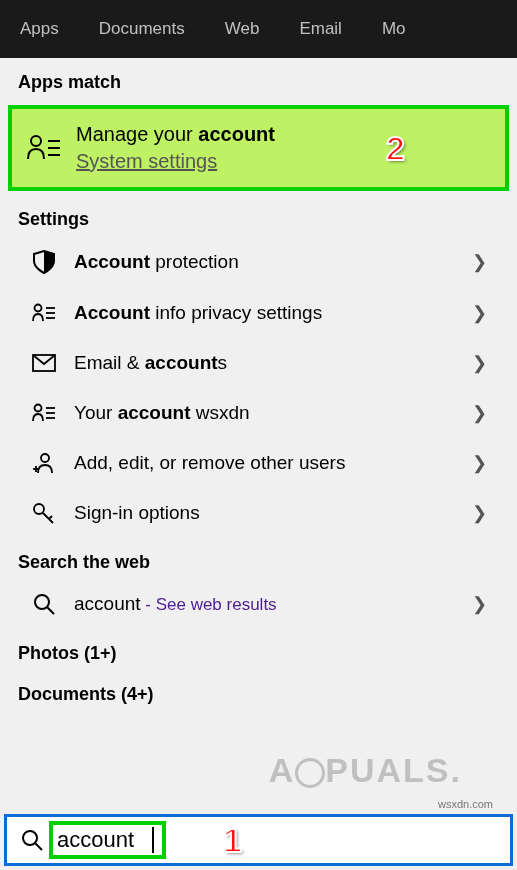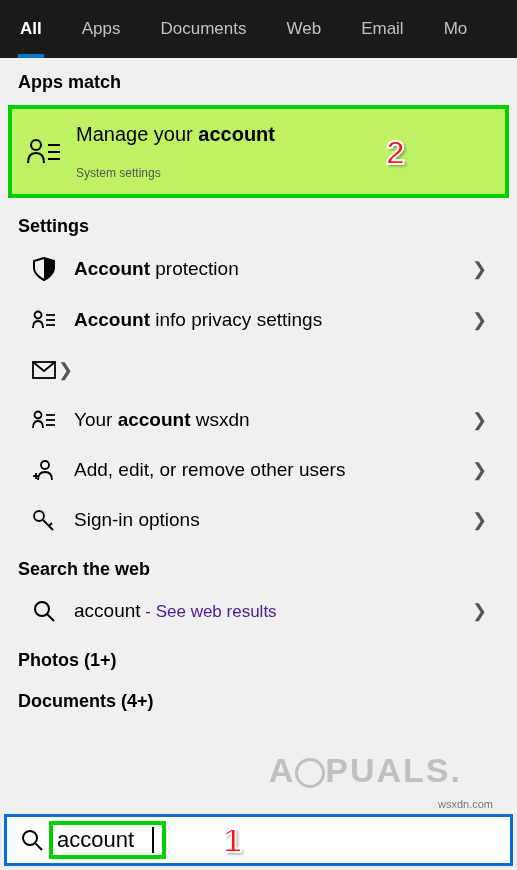--- a/index.html
+++ b/index.html
@@ -51,21 +51,21 @@
     border: 4px solid #00d000;
     background: #bef264;
     display: flex;
     align-items: center;
     padding: 14px 14px;
     position: relative;
   }
   .bm-icon { width: 36px; display: flex; justify-content: center; }
   .bm-text { margin-left: 14px; }
   .bm-title { font-size: 20px; color: #000; }
-  .bm-sub { font-size: 12px; color: #555; margin-top: 20px; }
+  .bm-sub { font-size: 20px; color: #555; margin-top: 4px; text-decoration: underline; }
   .callout {
     position: absolute;
     font-size: 34px;
     font-weight: 900;
     color: #ff1010;
     -webkit-text-stroke: 2px #fff;
     text-shadow: 2px 2px 3px rgba(0,0,0,0.4);
   }
   .callout.c2 { right: 100px; top: 50%; transform: translateY(-50%); }
   .callout.c1 { left: 170px; top: 50%; transform: translateY(-50%); }
@@ -125,21 +125,20 @@
     width: 2px; height: 26px; background:#000; display:inline-block;
     animation: blink 1s step-start infinite;
   }
   @keyframes blink { 50% { opacity:0; } }
   svg { display:block; }
 </style>
 </head>
 <body>
 
 <div class="tabs">
-  <div class="tab active">All</div>
   <div class="tab">Apps</div>
   <div class="tab">Documents</div>
   <div class="tab">Web</div>
   <div class="tab">Email</div>
   <div class="tab">Mo</div>
 </div>
 
 <div class="section-header">Apps match</div>
 <div class="best-match-card">
   <span class="bm-icon">
@@ -188,20 +187,21 @@
     <span class="chev">❯</span>
   </div>
 
   <div class="result-row">
     <span class="ri">
       <svg width="24" height="18" viewBox="0 0 24 18" stroke="#000" fill="none" stroke-width="1.8">
           <rect x="1" y="1" width="22" height="16"></rect>
           <path d="M1 1 L12 10 L23 1"></path>
         </svg>
     </span>
+    <span class="rtxt"><span>Email &amp; </span><b>account</b><span>s</span></span>
     <span class="chev">❯</span>
   </div>
 
   <div class="result-row">
     <span class="ri">
       <svg width="24" height="20" viewBox="0 0 24 20" stroke="#000" fill="none" stroke-width="1.8">
           <circle cx="6" cy="5" r="3.5"></circle>
           <path d="M1 18 Q1 11 6 11 Q11 11 11 18"></path>
           <line x1="14" y1="5" x2="23" y2="5"></line>
           <line x1="14" y1="10" x2="23" y2="10"></line>

